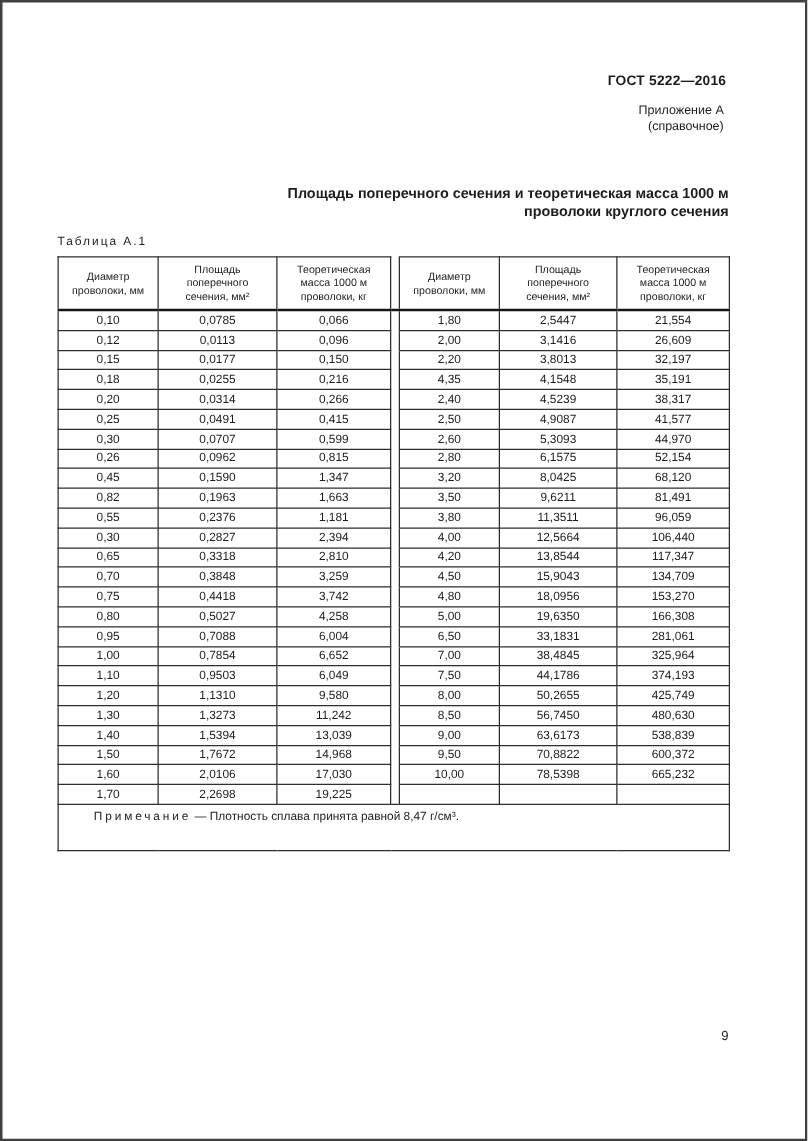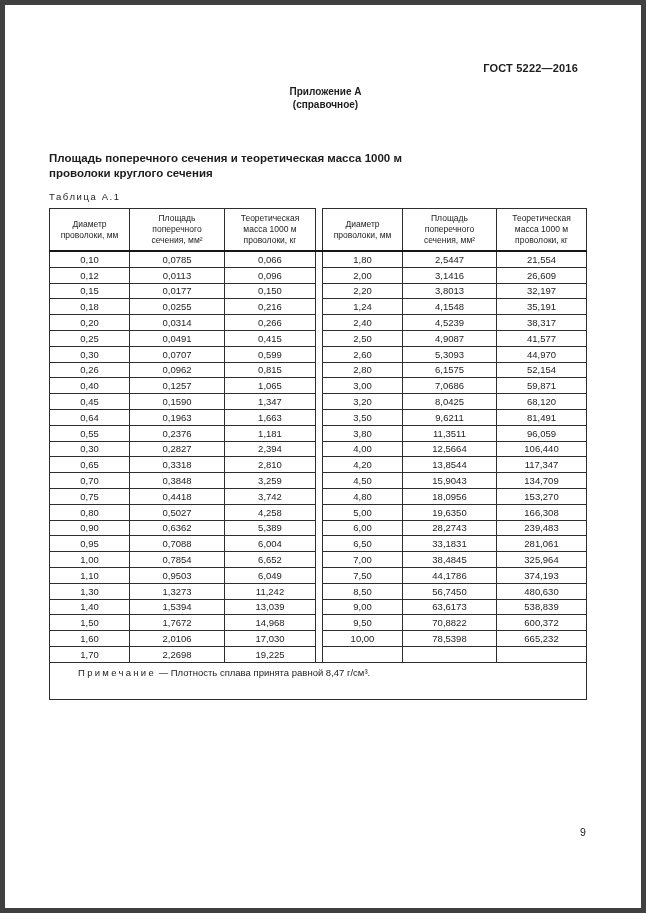--- a/index.html
+++ b/index.html
@@ -8,47 +8,47 @@
     background: #ffffff;
     font-family: "Liberation Sans", sans-serif;
     color: #1d1d1d;
   }
   .page {
     position: relative;
     width: 646px;
     height: 913px;
     background: #ffffff;
     box-sizing: border-box;
-    border: 5px solid #404040;
+    border: 2px solid #404040;
     overflow: hidden;
   }
   .doc-number {
     position: absolute;
     top: 57px;
     right: 63px;
     font-size: 11px;
     font-weight: bold;
     letter-spacing: 0.2px;
   }
   .appendix {
     position: absolute;
     top: 81px;
-    left: 52px;
+    left: 40px;
     width: 537px;
-    text-align: center;
+    text-align: right;
     font-size: 10px;
-    font-weight: bold;
+    font-weight: normal;
     line-height: 12.5px;
   }
   .doc-title {
     position: absolute;
     top: 146px;
     left: 44px;
     width: 537px;
-    text-align: left;
+    text-align: right;
     font-size: 11.5px;
     font-weight: bold;
     line-height: 15px;
   }
   .table-label {
     position: absolute;
     top: 186px;
     left: 44px;
     font-size: 9.5px;
     letter-spacing: 1.6px;
@@ -174,21 +174,21 @@
           <td class="spacer"></td>
           <td class="data">2,20</td>
           <td class="data">3,8013</td>
           <td class="data">32,197</td>
         </tr>
         <tr>
           <td class="data">0,18</td>
           <td class="data">0,0255</td>
           <td class="data">0,216</td>
           <td class="spacer"></td>
-          <td class="data">1,24</td>
+          <td class="data">4,35</td>
           <td class="data">4,1548</td>
           <td class="data">35,191</td>
         </tr>
         <tr>
           <td class="data">0,20</td>
           <td class="data">0,0314</td>
           <td class="data">0,266</td>
           <td class="spacer"></td>
           <td class="data">2,40</td>
           <td class="data">4,5239</td>
@@ -215,39 +215,30 @@
         <tr>
           <td class="data">0,26</td>
           <td class="data">0,0962</td>
           <td class="data">0,815</td>
           <td class="spacer"></td>
           <td class="data">2,80</td>
           <td class="data">6,1575</td>
           <td class="data">52,154</td>
         </tr>
         <tr>
-          <td class="data">0,40</td>
-          <td class="data">0,1257</td>
-          <td class="data">1,065</td>
-          <td class="spacer"></td>
-          <td class="data">3,00</td>
-          <td class="data">7,0686</td>
-          <td class="data">59,871</td>
-        </tr>
-        <tr>
           <td class="data">0,45</td>
           <td class="data">0,1590</td>
           <td class="data">1,347</td>
           <td class="spacer"></td>
           <td class="data">3,20</td>
           <td class="data">8,0425</td>
           <td class="data">68,120</td>
         </tr>
         <tr>
-          <td class="data">0,64</td>
+          <td class="data">0,82</td>
           <td class="data">0,1963</td>
           <td class="data">1,663</td>
           <td class="spacer"></td>
           <td class="data">3,50</td>
           <td class="data">9,6211</td>
           <td class="data">81,491</td>
         </tr>
         <tr>
           <td class="data">0,55</td>
           <td class="data">0,2376</td>
@@ -296,29 +287,20 @@
         <tr>
           <td class="data">0,80</td>
           <td class="data">0,5027</td>
           <td class="data">4,258</td>
           <td class="spacer"></td>
           <td class="data">5,00</td>
           <td class="data">19,6350</td>
           <td class="data">166,308</td>
         </tr>
         <tr>
-          <td class="data">0,90</td>
-          <td class="data">0,6362</td>
-          <td class="data">5,389</td>
-          <td class="spacer"></td>
-          <td class="data">6,00</td>
-          <td class="data">28,2743</td>
-          <td class="data">239,483</td>
-        </tr>
-        <tr>
           <td class="data">0,95</td>
           <td class="data">0,7088</td>
           <td class="data">6,004</td>
           <td class="spacer"></td>
           <td class="data">6,50</td>
           <td class="data">33,1831</td>
           <td class="data">281,061</td>
         </tr>
         <tr>
           <td class="data">1,00</td>
@@ -330,20 +312,29 @@
           <td class="data">325,964</td>
         </tr>
         <tr>
           <td class="data">1,10</td>
           <td class="data">0,9503</td>
           <td class="data">6,049</td>
           <td class="spacer"></td>
           <td class="data">7,50</td>
           <td class="data">44,1786</td>
           <td class="data">374,193</td>
+        </tr>
+        <tr>
+          <td class="data">1,20</td>
+          <td class="data">1,1310</td>
+          <td class="data">9,580</td>
+          <td class="spacer"></td>
+          <td class="data">8,00</td>
+          <td class="data">50,2655</td>
+          <td class="data">425,749</td>
         </tr>
         <tr>
           <td class="data">1,30</td>
           <td class="data">1,3273</td>
           <td class="data">11,242</td>
           <td class="spacer"></td>
           <td class="data">8,50</td>
           <td class="data">56,7450</td>
           <td class="data">480,630</td>
         </tr>

